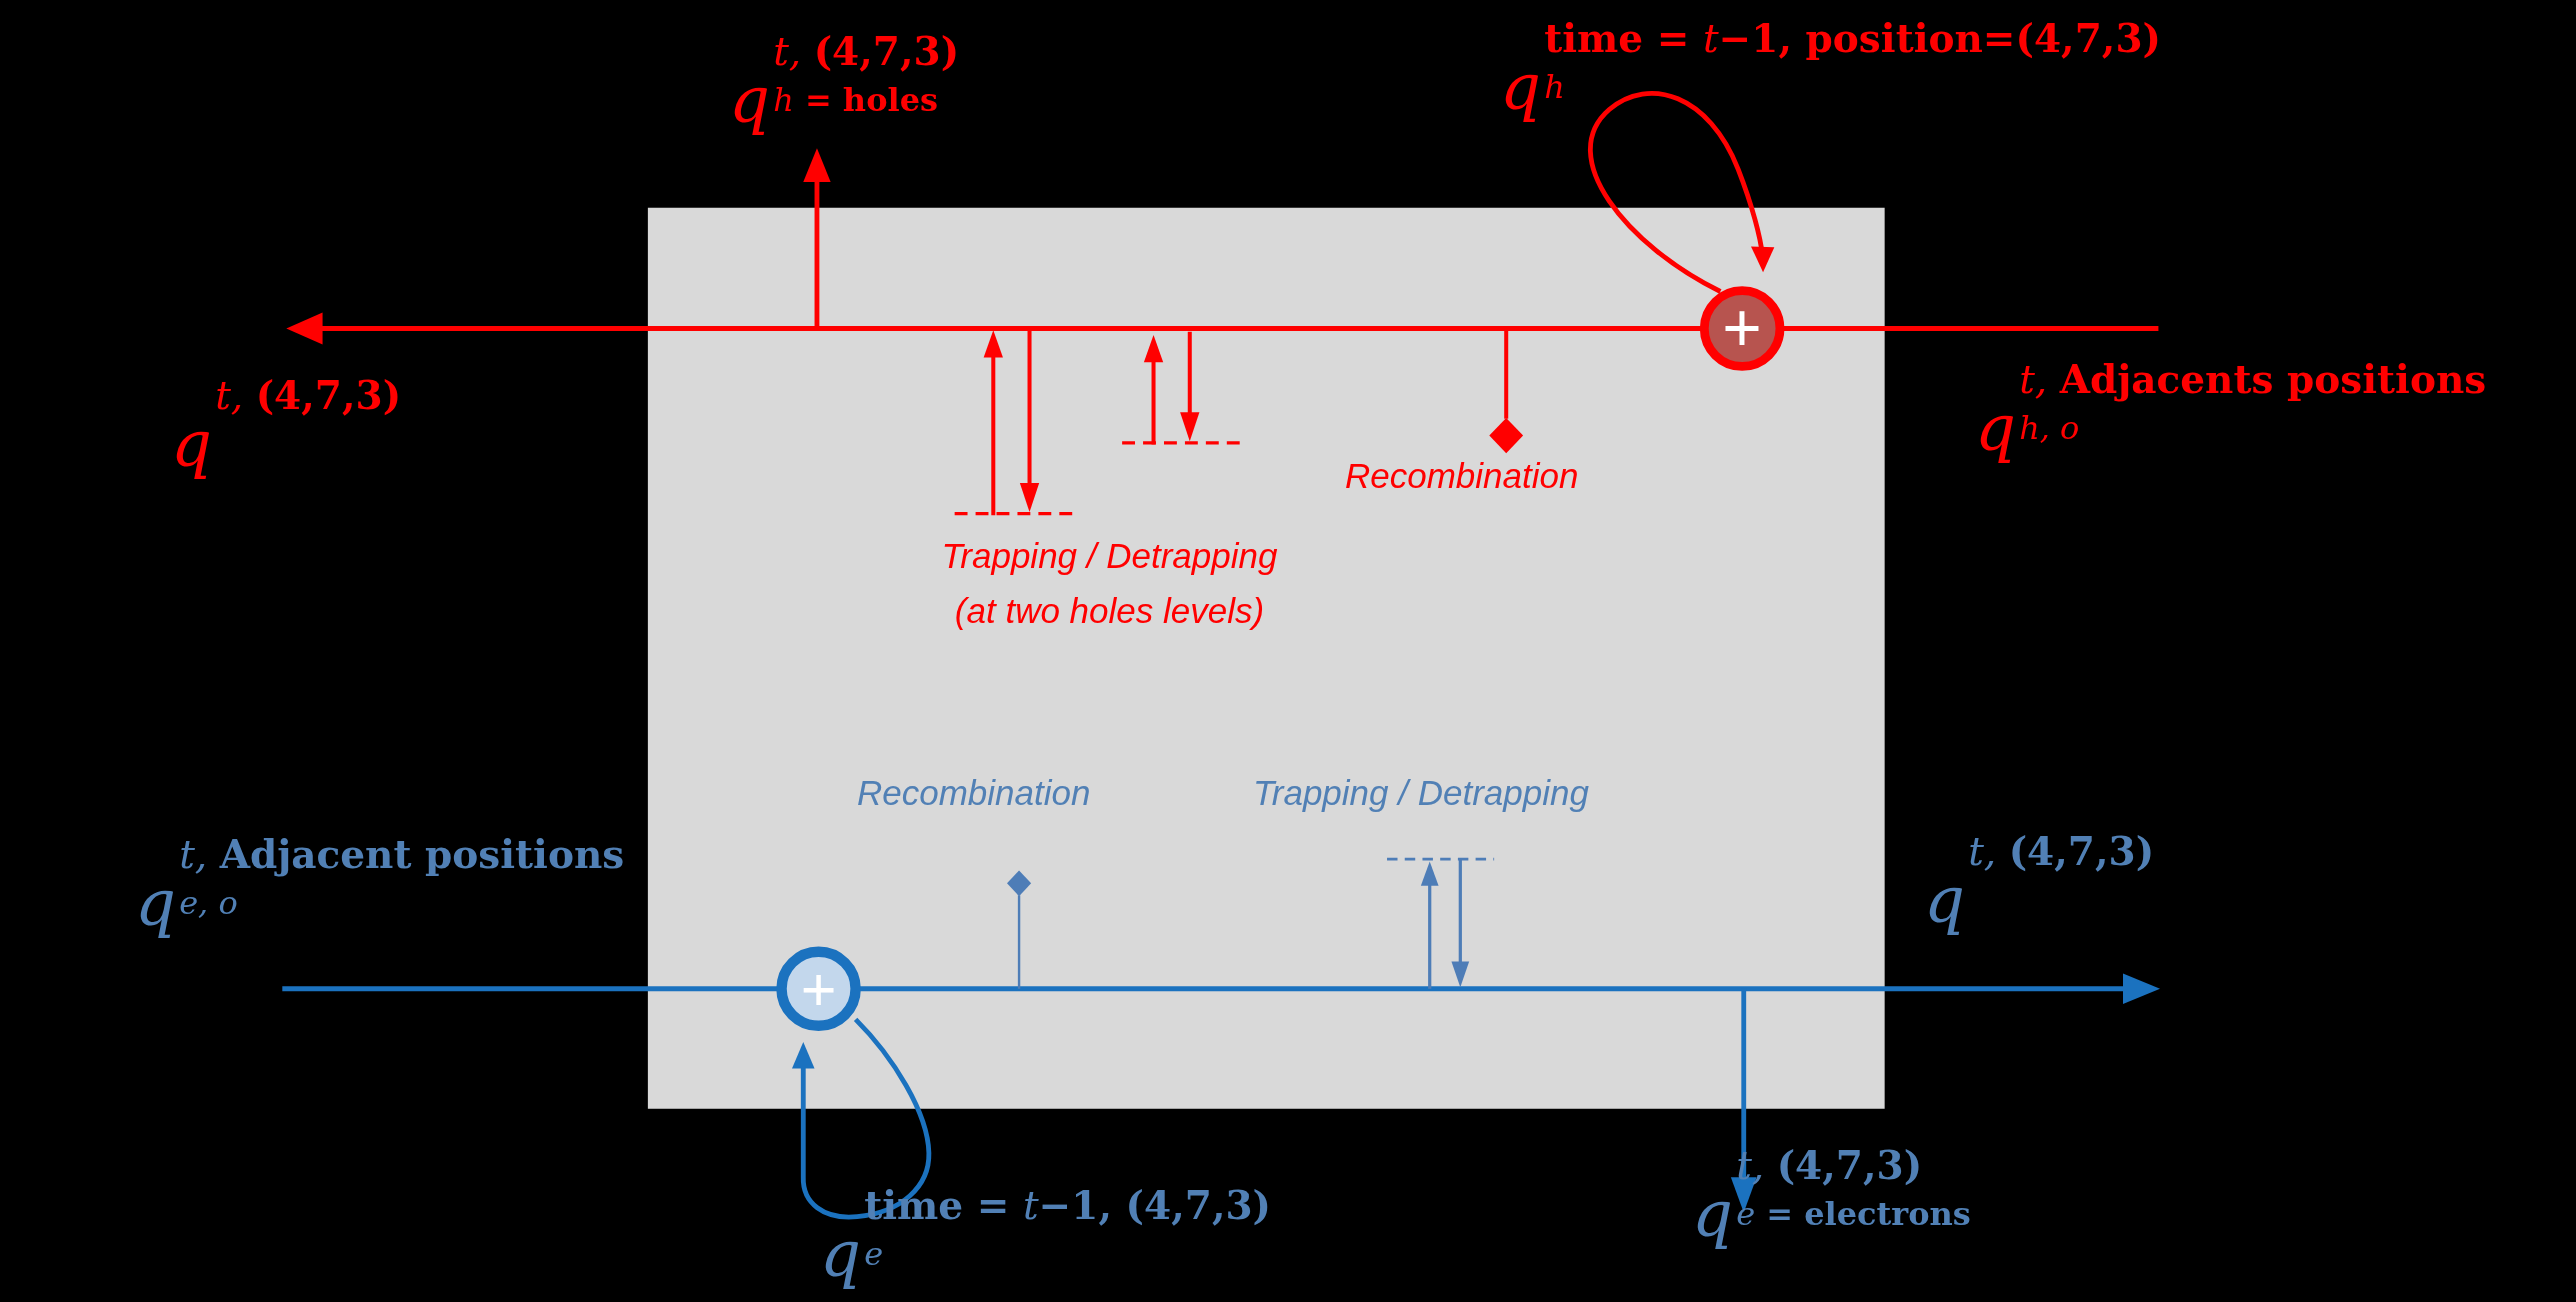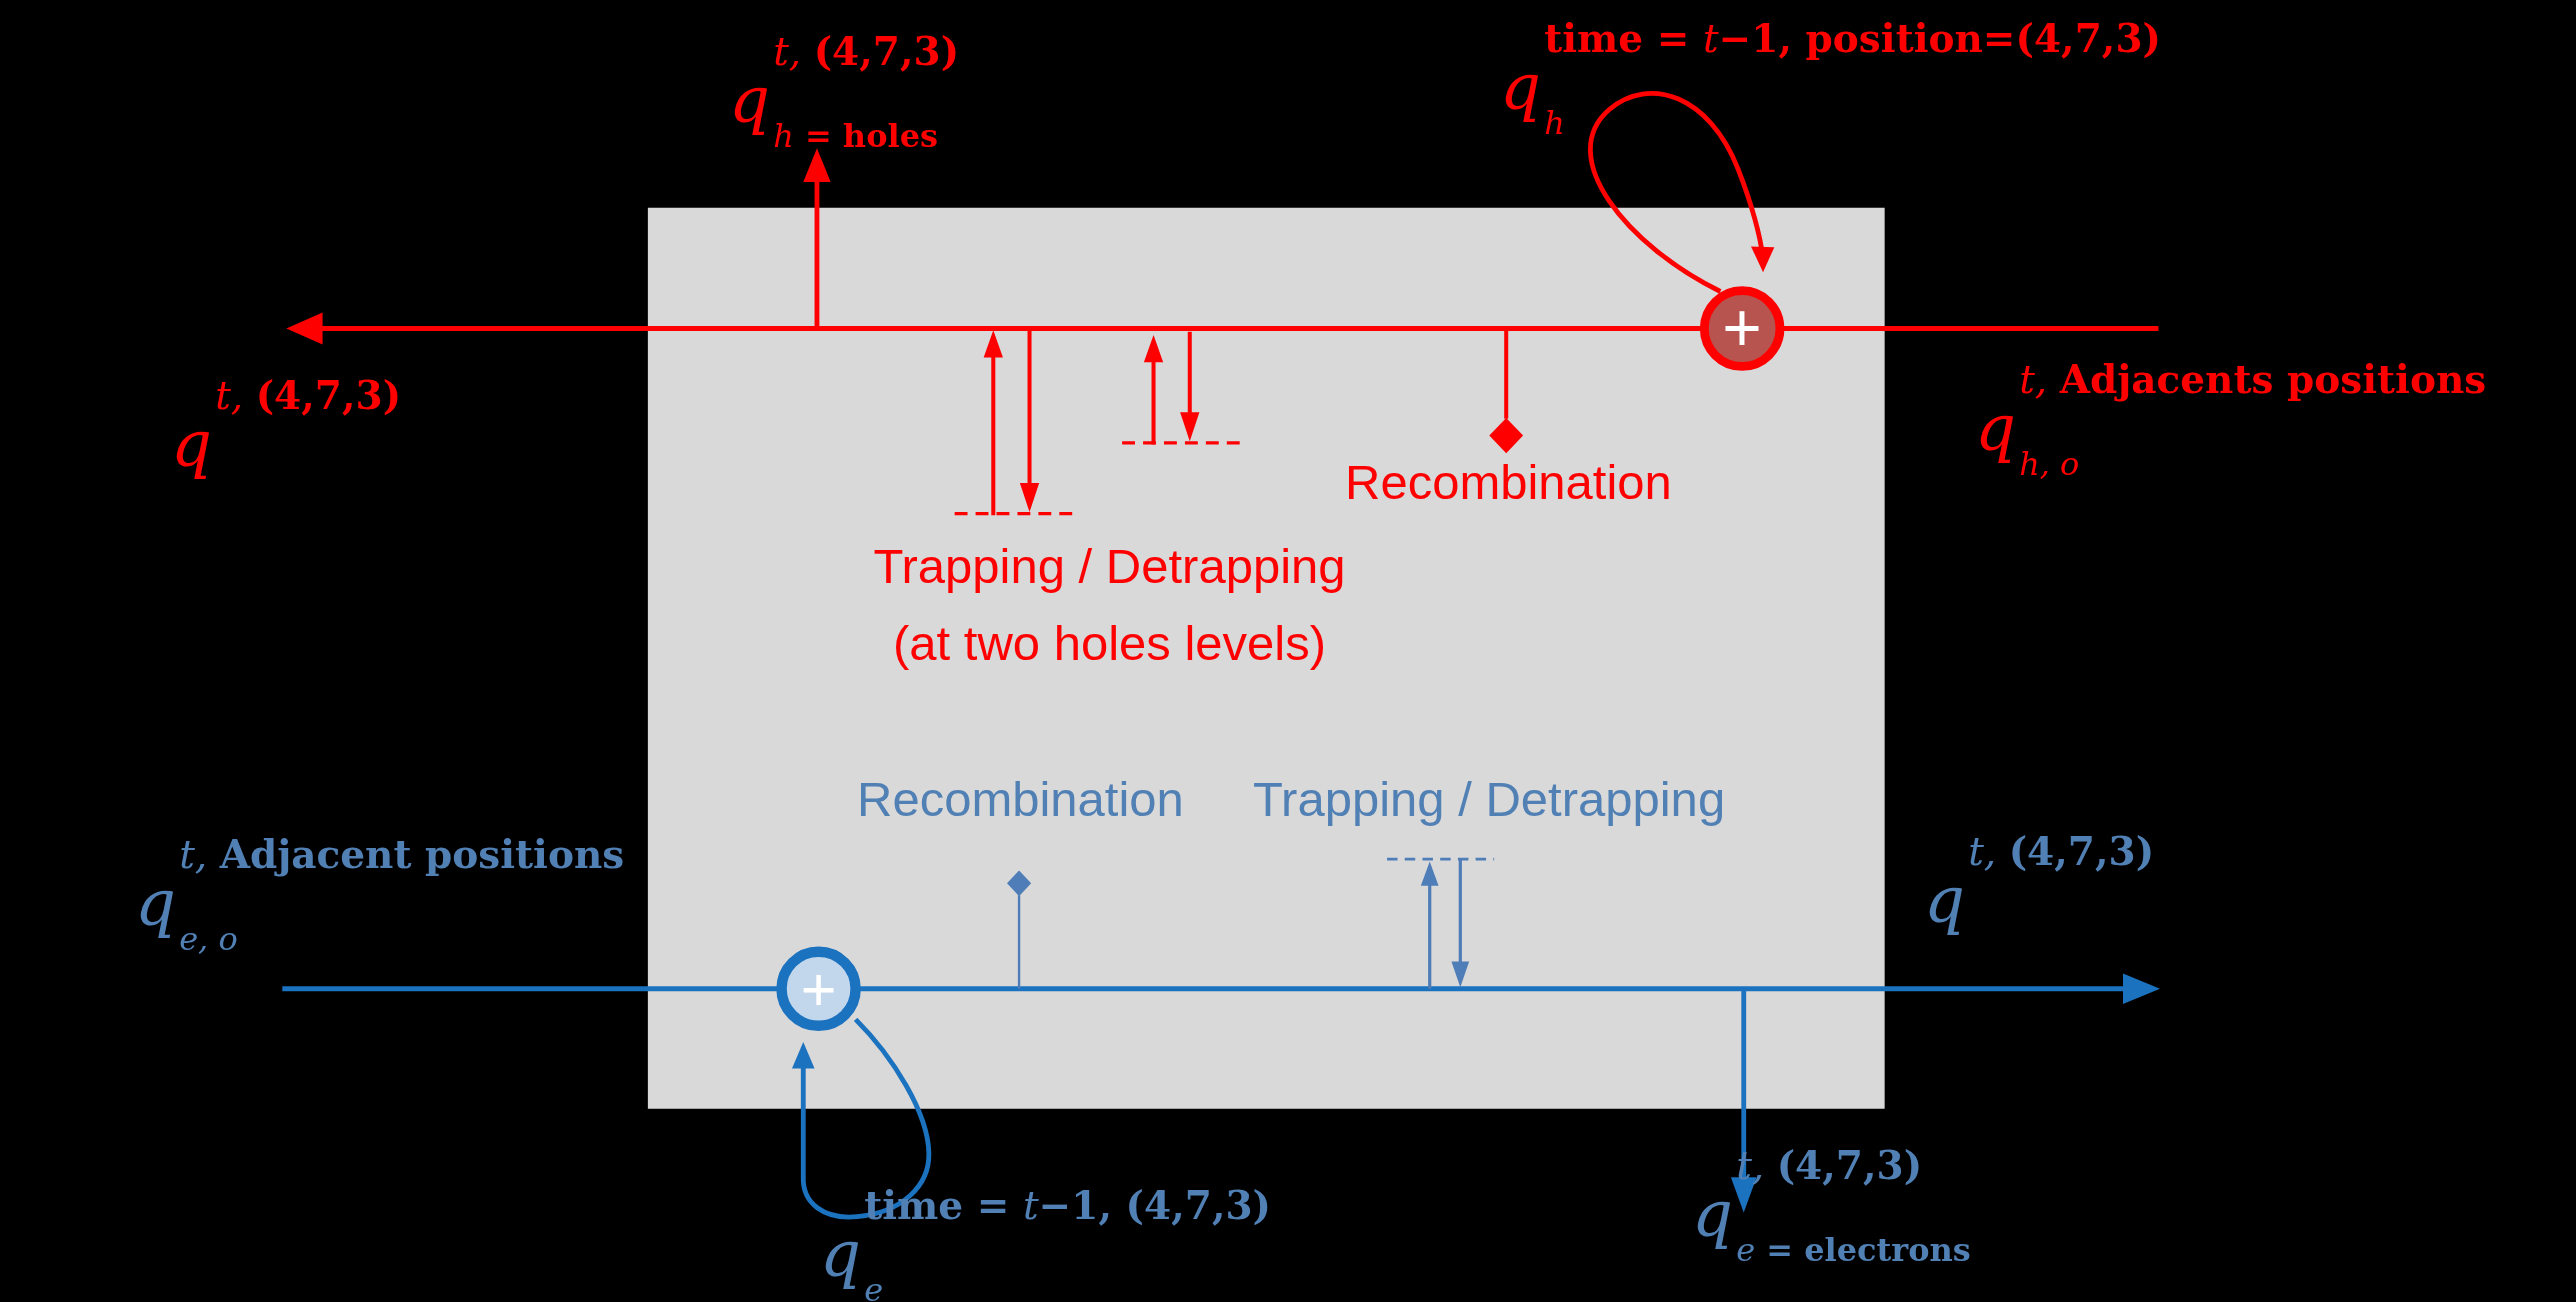--- a/index.html
+++ b/index.html
@@ -12,33 +12,33 @@
   }
   .stage{position:absolute;left:0;top:0;width:2576px;height:1302px;}
   .stage svg{position:absolute;left:0;top:0;}
 
   
   .mlabel{
     position:absolute;display:flex;align-items:flex-start;
     font-family:"DejaVu Serif",serif;white-space:nowrap;
   }
   .mlabel .q{font-size:64px;font-style:italic;line-height:1;padding-top:40px;}
-  .mlabel .stack{display:flex;flex-direction:column;margin-left:3.2px;gap:36px;}
+  .mlabel .stack{display:flex;flex-direction:column;margin-left:3.2px;}
   .mlabel .sup{font-size:39px;line-height:47px;}
   .mlabel .base{font-size:32px;line-height:50px;}
   .it{font-style:italic;}
   .bd{font-weight:bold;}
   .rg{font-style:normal;font-weight:bold;}
   .red-t{color:var(--red,#f00);}
   .blue-t{color:var(--blue_text,#5581B4);}
 
   
   .sans{
     position:absolute;font-family:"Liberation Sans",sans-serif;
-    font-size:49px;line-height:1.0;white-space:nowrap;
+    font-size:35px;line-height:1.0;white-space:nowrap;font-style:italic;
   }
   .sans.center{text-align:center;white-space:normal;}
   .trap-red{width:483px;line-height:1.58;}
 </style>
 </head>
 <body>
 
 <div class="stage">
 
   <svg width="2576" height="1302" viewBox="0 0 3198 1617">

